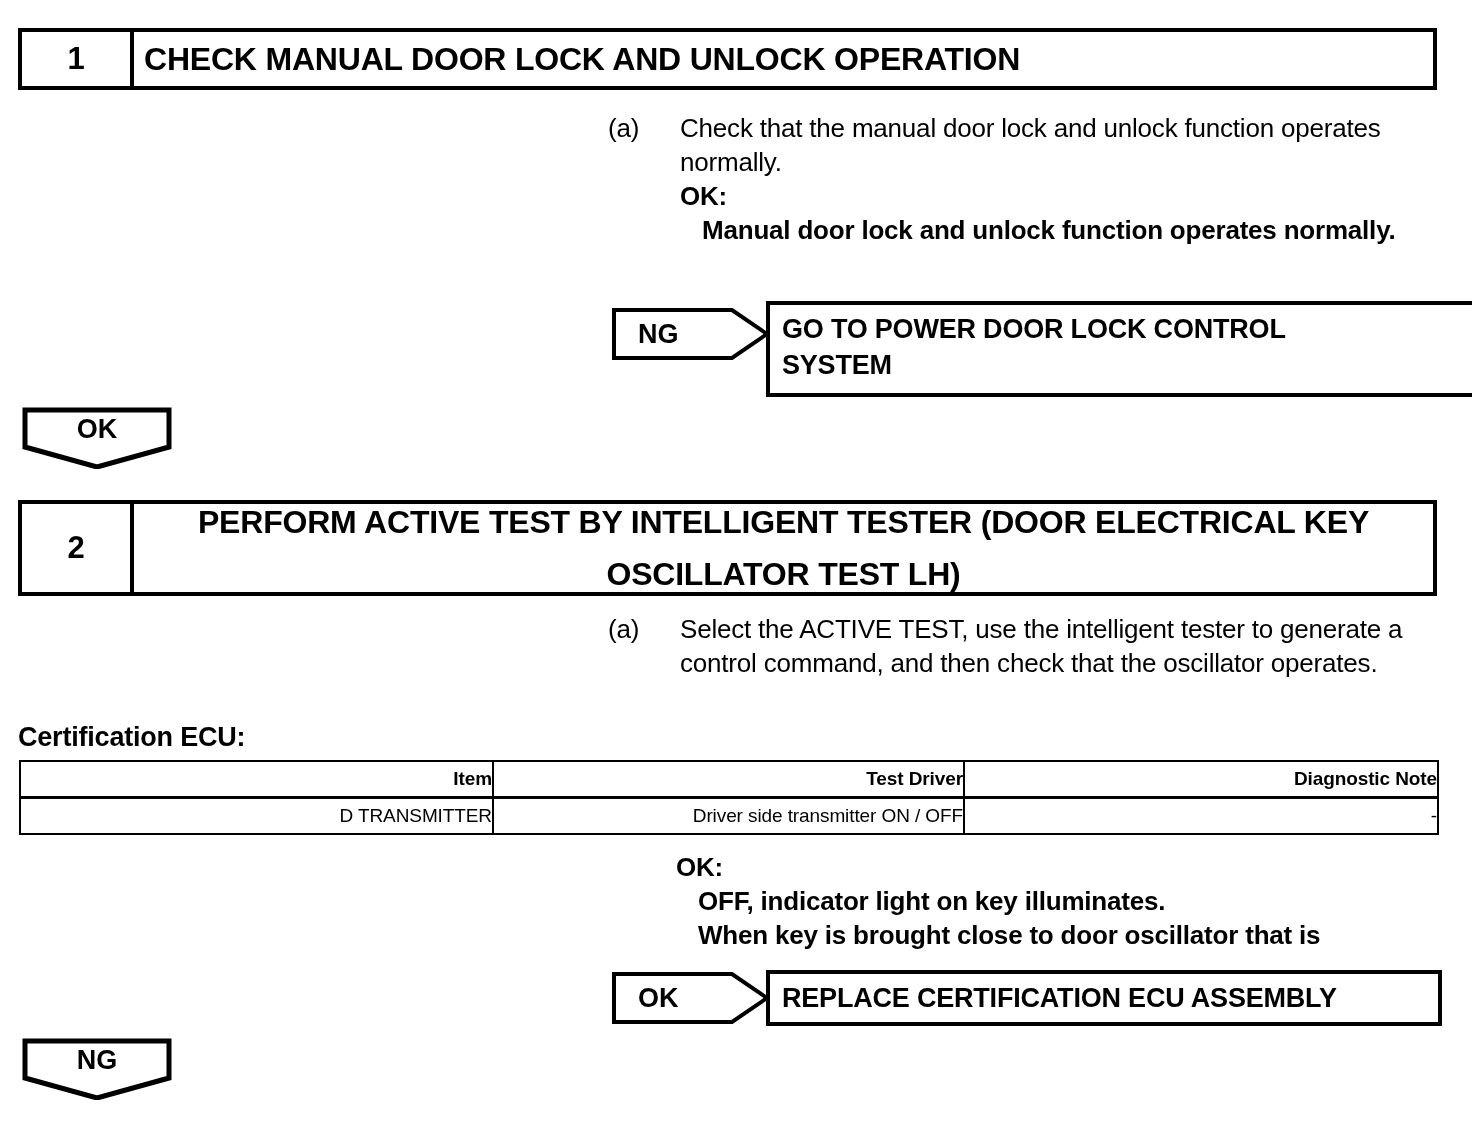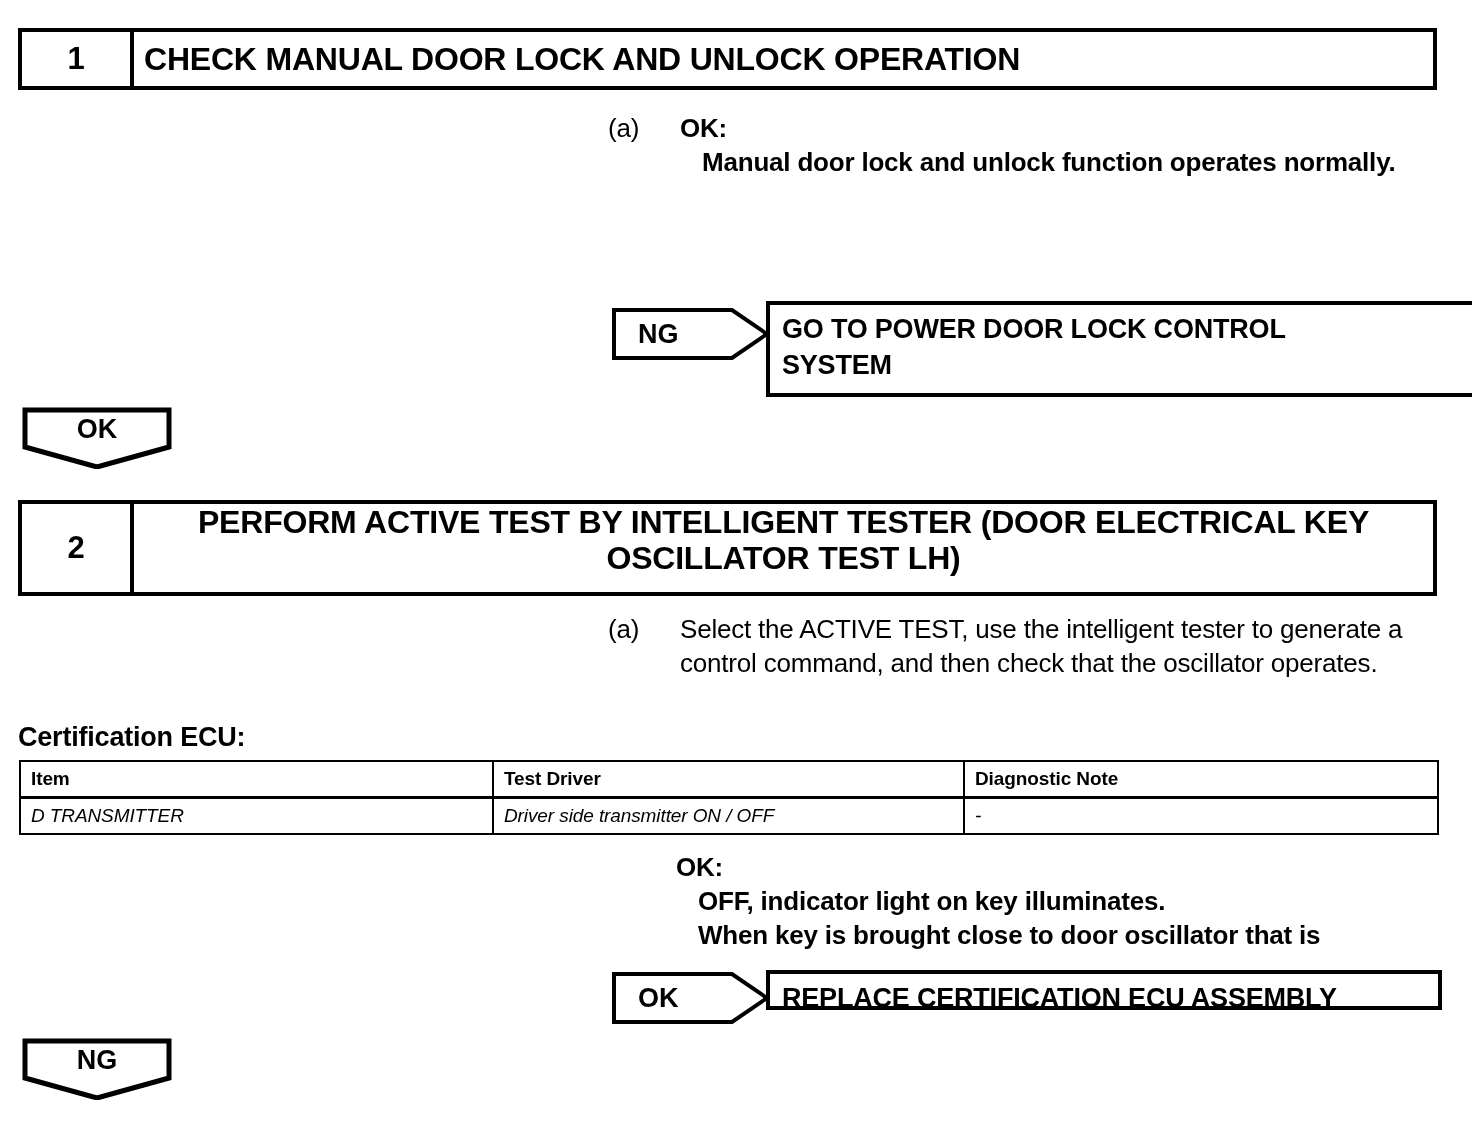--- a/index.html
+++ b/index.html
@@ -138,50 +138,50 @@
 
   
   table.spec {
     position: absolute;
     border-collapse: collapse;
     background: #fff;
     table-layout: fixed;
   }
   table.spec th, table.spec td {
     border: 2px solid #000;
-    text-align: left;
+    text-align: right;
     vertical-align: middle;
     padding: 2px 0 2px 10px;
     font-size: 19px;
     line-height: 22px;
     letter-spacing: -0.1px;
     height: 30px;
   }
   table.spec th {
     font-weight: bold;
   }
   table.spec td {
     font-weight: normal;
-    font-style: italic;
   }
   table.spec thead tr th { border-bottom: 3px solid #000; }
 </style>
 </head>
 <body>
 
 <div class="step-bar" style="left:18px; top:28px; width:1419px; height:62px;">
   <div class="step-num">1</div>
   <div class="step-title">
     <span>CHECK MANUAL DOOR LOCK AND UNLOCK OPERATION</span>
   </div>
 </div>
 
 <div class="para" style="left:608px; top:111px; width:800px;">
   <span class="lbl">(a)</span>
   <div class="body">
+    <div>Check that the manual door lock and unlock function operates normally.</div>
     <div class="ok-label">OK:</div>
     <div class="ok-detail">Manual door lock and unlock function operates normally.</div>
   </div>
 </div>
 
 <div class="res-row" style="left:612px; top:308px; width:830px; height:96px;">
   <div class="arrow-tag">
     <svg width="158" height="52" viewBox="0 0 158 52" aria-hidden="true">
       <polygon points="2,2 120,2 155,26 120,50 2,50" fill="#fff" stroke="#000" stroke-width="4" stroke-linejoin="miter"></polygon>
     </svg>
@@ -195,21 +195,21 @@
 
 <div class="pent" style="left:22px; top:407px;">
   <svg width="150" height="62" viewBox="0 0 150 62" aria-hidden="true">
     <polygon points="3,3 147,3 147,40 75,60 3,40" fill="#fff" stroke="#000" stroke-width="5" stroke-linejoin="miter"></polygon>
   </svg>
   <div class="pent-text">OK</div>
 </div>
 
 <div class="step-bar" style="left:18px; top:500px; width:1419px; height:96px;">
   <div class="step-num">2</div>
-  <div class="step-title" style="flex-direction:column; justify-content:flex-start;">
+  <div class="step-title" style="flex-direction:column; justify-content:space-between;">
     <span>PERFORM ACTIVE TEST BY INTELLIGENT TESTER (DOOR ELECTRICAL KEY</span>
     <span>OSCILLATOR TEST LH)</span>
   </div>
 </div>
 
 <div class="para" style="left:608px; top:612px; width:812px;">
   <span class="lbl">(a)</span>
   <div class="body">
     <div>Select the ACTIVE TEST, use the intelligent tester to generate a control command, and then check that the oscillator operates.</div>
   </div>
@@ -245,21 +245,21 @@
   <div class="ok-detail">When key is brought close to door oscillator that is</div>
 </div>
 
 <div class="res-row" style="left:612px; top:972px; width:830px; height:56px;">
   <div class="arrow-tag">
     <svg width="158" height="52" viewBox="0 0 158 52" aria-hidden="true">
       <polygon points="2,2 120,2 155,26 120,50 2,50" fill="#fff" stroke="#000" stroke-width="4" stroke-linejoin="miter"></polygon>
     </svg>
     <div class="tag-text">OK</div>
   </div>
-  <div class="res-box" style="left:154px; top:-2px; width:676px; height:40px; ">
+  <div class="res-box" style="left:154px; top:-2px; width:676px; height:56px; align-items:center;">
     <span>REPLACE CERTIFICATION ECU ASSEMBLY</span>
   </div>
 </div>
 
 <div class="pent" style="left:22px; top:1038px;">
   <svg width="150" height="62" viewBox="0 0 150 62" aria-hidden="true">
     <polygon points="3,3 147,3 147,40 75,60 3,40" fill="#fff" stroke="#000" stroke-width="5" stroke-linejoin="miter"></polygon>
   </svg>
   <div class="pent-text">NG</div>
 </div>

